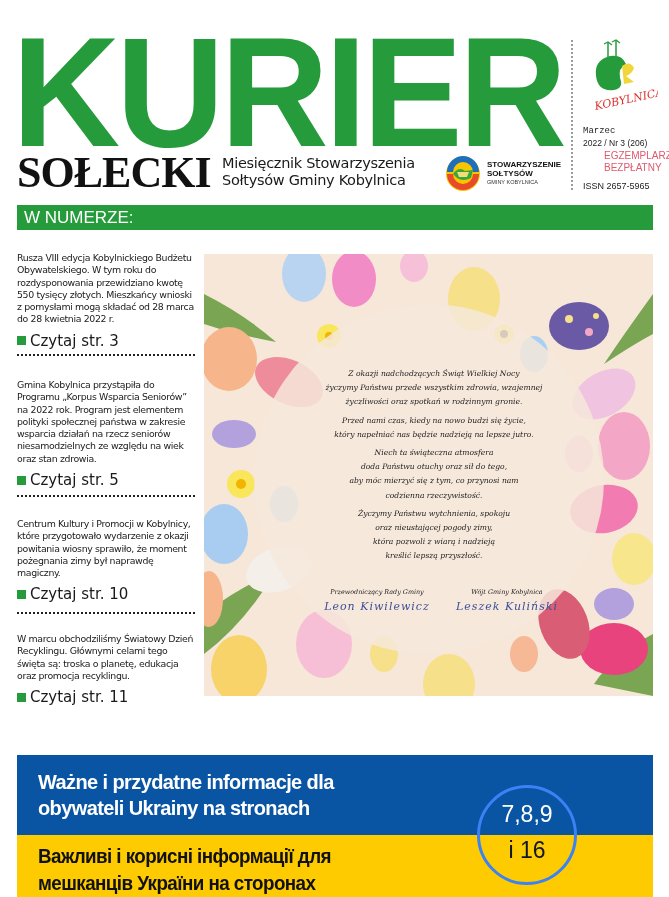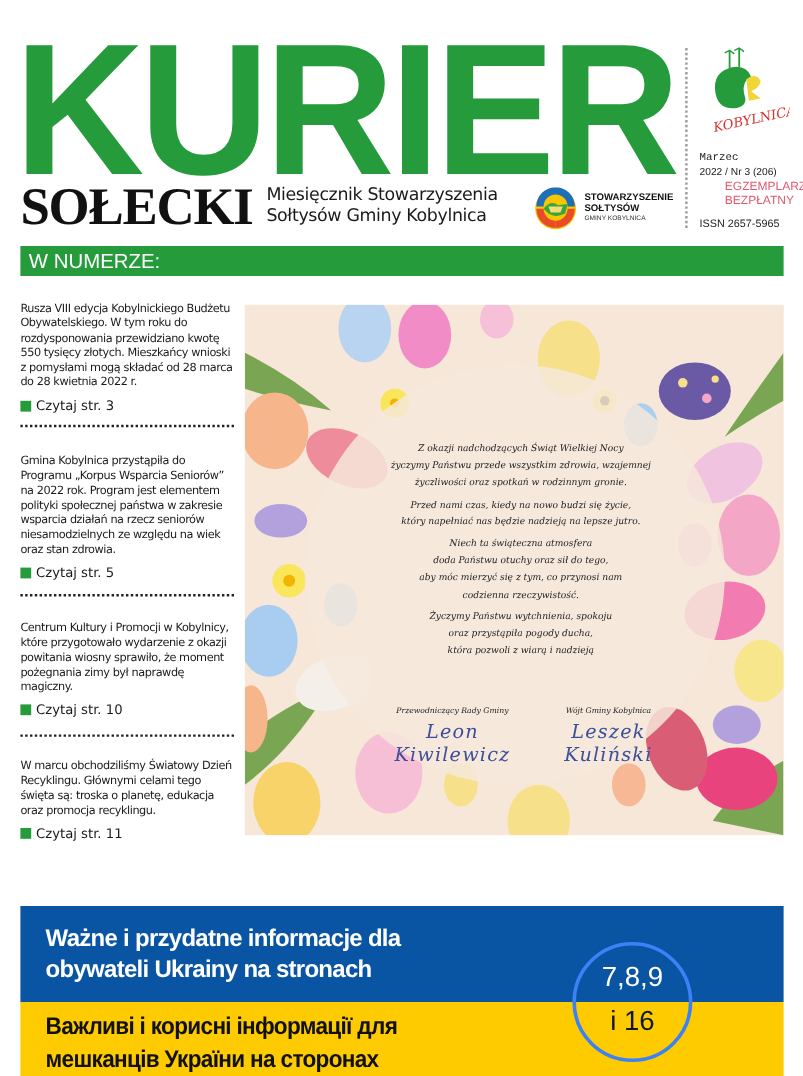--- a/index.html
+++ b/index.html
@@ -47,36 +47,36 @@
   }
 
   .toc { position: absolute; left: 17px; top: 252px; width: 180px; }
   .toc-item { position: absolute; left: 0; width: 180px; }
   .toc-item p {
     font-family: "DejaVu Sans", sans-serif; font-size: 9.4px; line-height: 12.3px; color: #1a1a1a;
     letter-spacing: -0.35px;
   }
   .read-link { display: flex; align-items: center; margin-top: 6px; }
   .read-link .sq { width: 9px; height: 9px; background: #259b3b; margin-right: 4px; }
-  .read-link span.txt { font-family: "DejaVu Sans", sans-serif; font-size: 11px; color: #1a1a1a; }
+  .read-link span.txt { font-family: "DejaVu Sans", sans-serif; font-size: 15px; color: #1a1a1a; }
   .toc-sep { position: absolute; left: 0; width: 178px; border-top: 2px dotted #222; }
 
   .hero {
     position: absolute; left: 204px; top: 254px; width: 449px; height: 442px;
     background: #f5e6d8; overflow: hidden;
   }
   .hero svg.decor { position: absolute; left: 0; top: 0; }
   .greeting {
     position: absolute; left: 80px; top: 113px; width: 300px; text-align: center;
     font-family: "DejaVu Serif", serif; font-style: italic; font-size: 7.6px; line-height: 14.2px; color: #222;
   }
   .greeting .para { margin-bottom: 4px; }
   .sig-row { position: absolute; top: 334px; left: 0; width: 449px; }
   .sig { position: absolute; text-align: center; font-family: "DejaVu Serif", serif; font-style: italic; font-size: 6.4px; color: #222; }
-  .sig .scribble { display: block; margin-top: 4px; font-size: 16px; color: #3b4f9a; letter-spacing: 1px; }
+  .sig .scribble { display: block; margin-top: 4px; font-size: 11px; color: #3b4f9a; letter-spacing: 1px; }
   .easter-date {
     position: absolute; left: 0; width: 538px; top: 387px; text-align: right;
     font-family: "DejaVu Serif", serif; font-style: italic; font-size: 6.6px; color: #222;
   }
 
   .ua-banner { position: absolute; left: 17px; top: 716px; width: 636px; height: 183px; margin-top: 39px; }
   .ua-blue { position: absolute; left: 0; top: 0; width: 636px; height: 80px; background: #0a55a3; }
   .ua-yellow { position: absolute; left: 0; top: 80px; width: 636px; height: 80px; background: #fdcb00; }
   .ua-pl {
     position: absolute; left: 21px; top: 14px; color: #ffffff;
@@ -245,22 +245,23 @@
       <div>który napełniać nas będzie nadzieją na lepsze jutro.</div>
     </div>
     <div class="para">
       <div>Niech ta świąteczna atmosfera</div>
       <div>doda Państwu otuchy oraz sił do tego,</div>
       <div>aby móc mierzyć się z tym, co przynosi nam</div>
       <div>codzienna rzeczywistość.</div>
     </div>
     <div class="para">
       <div>Życzymy Państwu wytchnienia, spokoju</div>
-      <div>oraz przystąpiła pogody ducha,</div>
+      <div>oraz nieustającej pogody zimy,</div>
       <div>która pozwoli z wiarą i nadzieją</div>
+      <div>kreślić lepszą przyszłość.</div>
     </div>
   </div>
 
   <div class="sig-row">
     <div class="sig" style="left:118px; width:110px;">
       <span>Przewodniczący Rady Gminy</span>
       <span class="scribble">Leon Kiwilewicz</span>
     </div>
     <div class="sig" style="left:248px; width:110px;">
       <span>Wójt Gminy Kobylnica</span>

